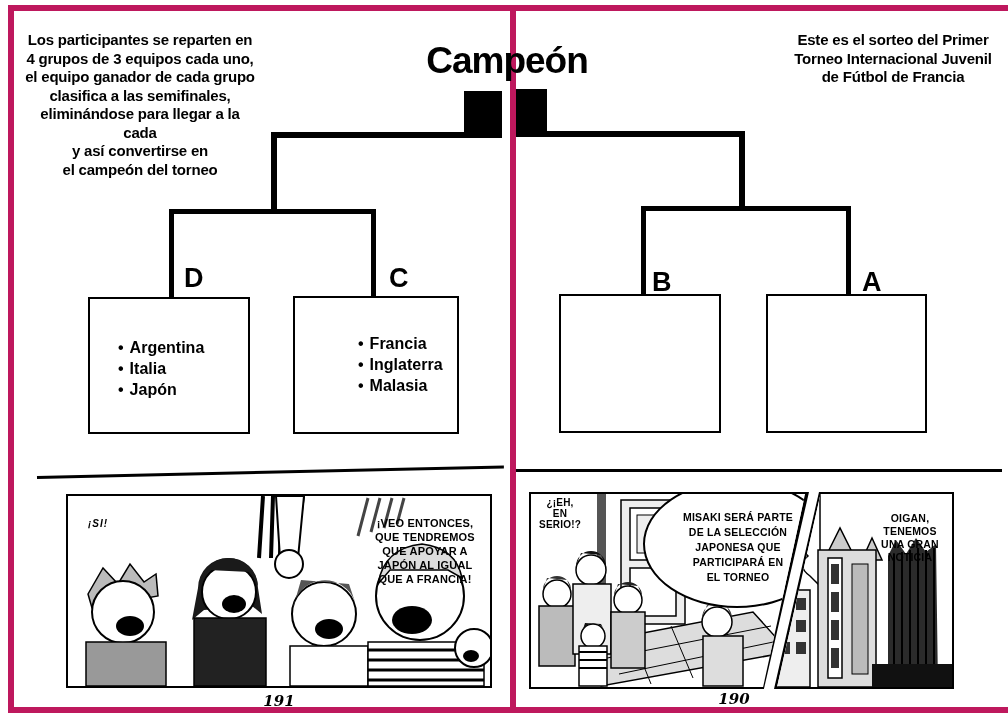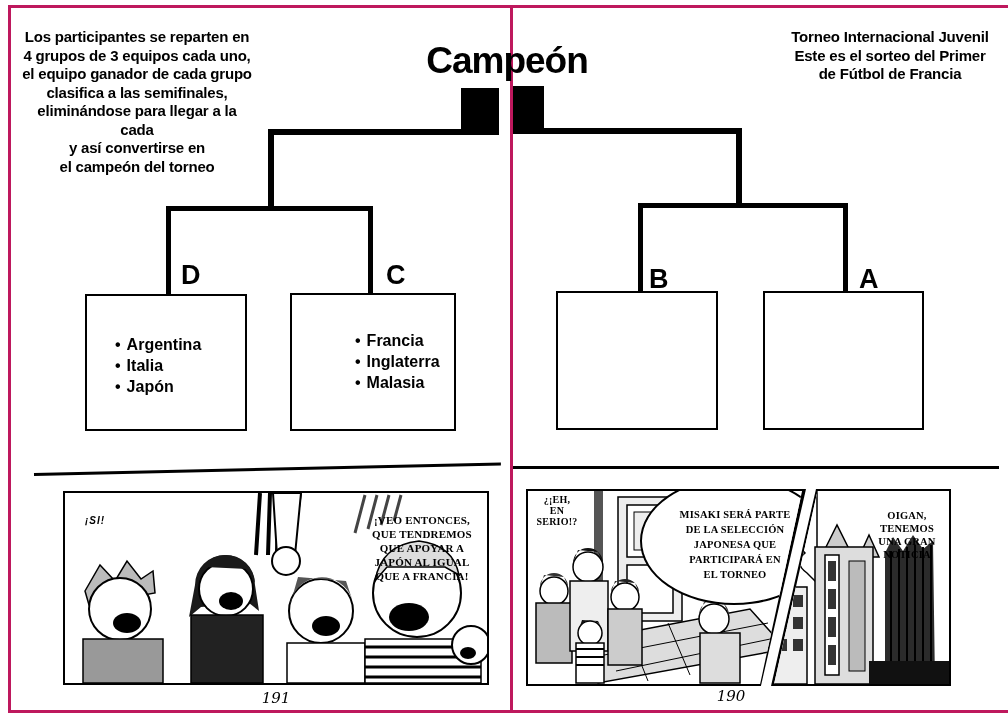--- a/index.html
+++ b/index.html
@@ -1,40 +1,40 @@
 <!DOCTYPE html>
 <html><head>
 <meta charset="utf-8">
 <style>
   html,body{margin:0;padding:0;background:#fff;}
   .canvas{position:relative;width:1008px;height:720px;background:#fff;color:#000;
           font-family:"Liberation Sans",sans-serif;overflow:hidden;}
   .page{position:absolute;top:5px;width:590px;height:708px;background:#fff;
-        border:3px solid #be185d;box-sizing:border-box;}
+        border:6px solid #be185d;box-sizing:border-box;}
   .page.lp{left:8px;} .page.rp{left:510px;}
   .abs{position:absolute;}
   .ink{background:#000;}
   .intro{position:absolute;font-weight:bold;font-size:15px;line-height:18.5px;
          text-align:center;letter-spacing:-0.2px;}
   .title{position:absolute;left:407px;top:40px;width:200px;text-align:center;
          font-size:37px;font-weight:800;letter-spacing:-1px;z-index:6;}
   .gbox{position:absolute;background:#fff;border:2px solid #000;box-sizing:border-box;}
   .gletter{position:absolute;font-size:27px;font-weight:800;line-height:1;}
   .teams{position:absolute;font-size:16px;font-weight:bold;line-height:21px;}
   .teams .row{white-space:nowrap;}
   .teams .bullet{margin-right:6px;}
   .sep{position:absolute;background:#000;height:3px;}
   .panel{position:absolute;background:#fff;border:2px solid #000;box-sizing:border-box;
          overflow:hidden;}
   .comictext{position:absolute;font-size:10.5px;font-weight:bold;line-height:13.5px;
-             text-align:center;letter-spacing:0.2px;z-index:3;font-family:Liberation Serif, serif;}
+             text-align:center;letter-spacing:0.2px;z-index:3;}
   .shout{position:absolute;font-size:10px;font-weight:bold;font-style:italic;
          letter-spacing:1px;z-index:3;}
   .pagenum{position:absolute;font-family:"DejaVu Serif",serif;font-style:italic;
-           font-size:15px;text-align:center;}
+           font-size:15px;text-align:center;font-weight:bold;}
   .clippanel{position:absolute;background:#000;}
   .clippanel .inner{position:absolute;left:2px;top:2px;right:2px;bottom:2px;
                     background:#fff;overflow:hidden;}
   .p2{left:13px;top:481px;width:280px;height:197px;
       clip-path:polygon(0 0,100% 0,83.9% 100%,0 100%);}
   .p2 .inner{clip-path:polygon(0 0,99.3% 0,84.1% 100%,0 100%);}
   .p3{left:258px;top:481px;width:180px;height:197px;
       clip-path:polygon(25% 0,100% 0,100% 100%,0 100%);}
   .p3 .inner{clip-path:polygon(25.3% 0,100% 0,100% 100%,0.6% 100%);}
   .art{position:absolute;left:0;top:0;width:100%;height:100%;z-index:0;}
@@ -127,22 +127,22 @@
         <div>QUE A FRANCIA!</div>
       </div>
     </div>
 
     <div class="pagenum" style="left:190px;top:681px;width:150px;">191</div>
   </div>
 
   <div class="page rp">
 
     <div class="intro" style="left:272px;top:20px;width:210px;">
+      <div>Este es el sorteo del Primer</div>
       <div>Torneo Internacional Juvenil</div>
-      <div>Este es el sorteo del Primer</div>
       <div>de Fútbol de Francia</div>
     </div>
 
     <div class="abs ink" style="left:0;top:78px;width:31px;height:48px;"></div>
     <div class="abs ink" style="left:0;top:120px;width:229px;height:6px;"></div>
     <div class="abs ink" style="left:223px;top:120px;width:6px;height:80px;"></div>
     <div class="abs ink" style="left:125px;top:195px;width:210px;height:5px;"></div>
     <div class="abs ink" style="left:125px;top:195px;width:5px;height:90px;"></div>
     <div class="abs ink" style="left:330px;top:195px;width:5px;height:90px;"></div>
 

